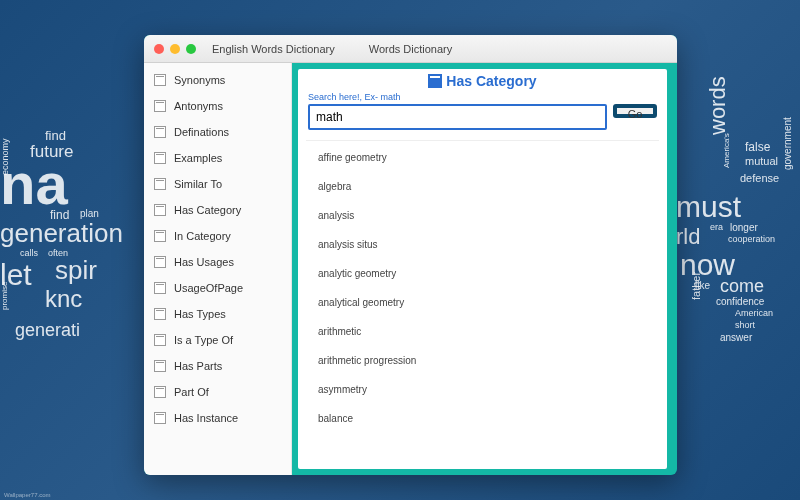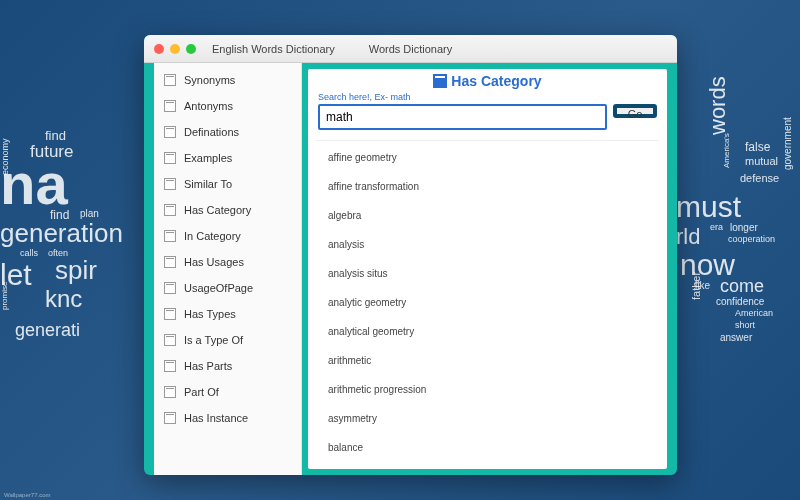--- a/index.html
+++ b/index.html
@@ -68,21 +68,20 @@
       font-size: 11px;
       color: #444;
       position: absolute;
       left: 50%;
       transform: translateX(-50%);
     }
     .body {
       flex: 1;
       display: flex;
       overflow: hidden;
-      margin-left: 10px;
     }
     .sidebar {
       width: 148px;
       background: #fafafa;
       border-right: 1px solid #e5e5e5;
       overflow-y: auto;
       padding: 4px 0;
     }
     .sidebar::-webkit-scrollbar {
       width: 6px;
@@ -335,21 +334,20 @@
       </div>
       <div class="search-row">
         <div class="search-label">Search here!, Ex- math</div>
         <div class="search-wrap">
           <input class="search-input" type="text" value="math" style="">
           <button class="go-btn">Go</button>
         </div>
       </div>
       <div class="results" id="results">
           <div class="result-item">affine geometry</div>
-          <div class="result-item">affine transformation</div>
           <div class="result-item">algebra</div>
           <div class="result-item">analysis</div>
           <div class="result-item">analysis situs</div>
           <div class="result-item">analytic geometry</div>
           <div class="result-item">analytical geometry</div>
           <div class="result-item">arithmetic</div>
           <div class="result-item">arithmetic progression</div>
           <div class="result-item">asymmetry</div>
           <div class="result-item">balance</div>
         </div>

